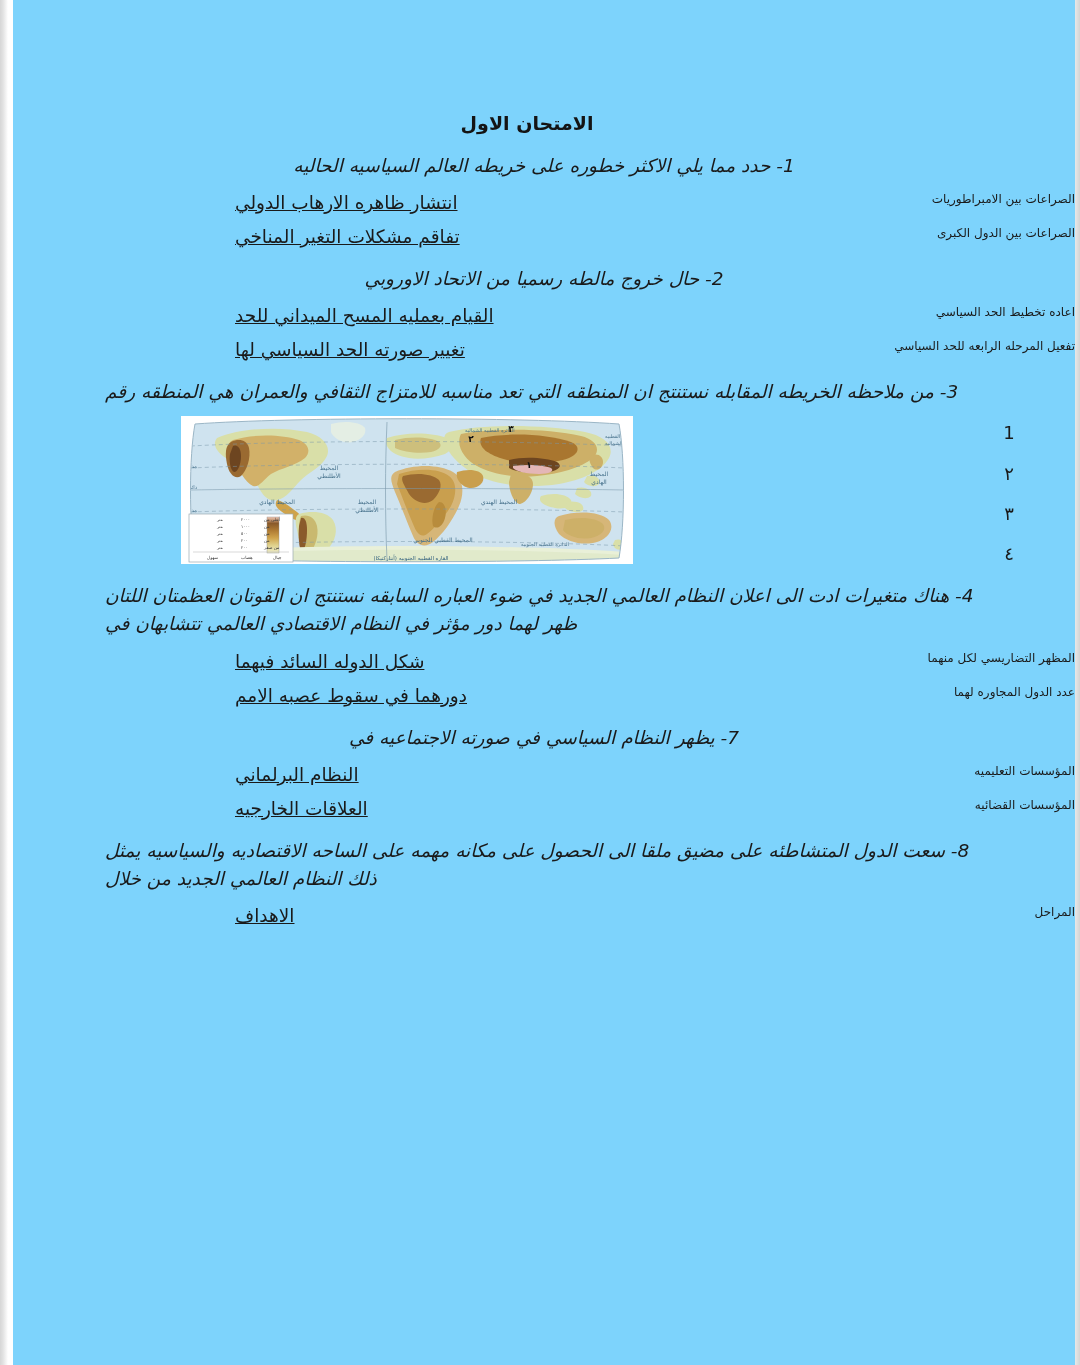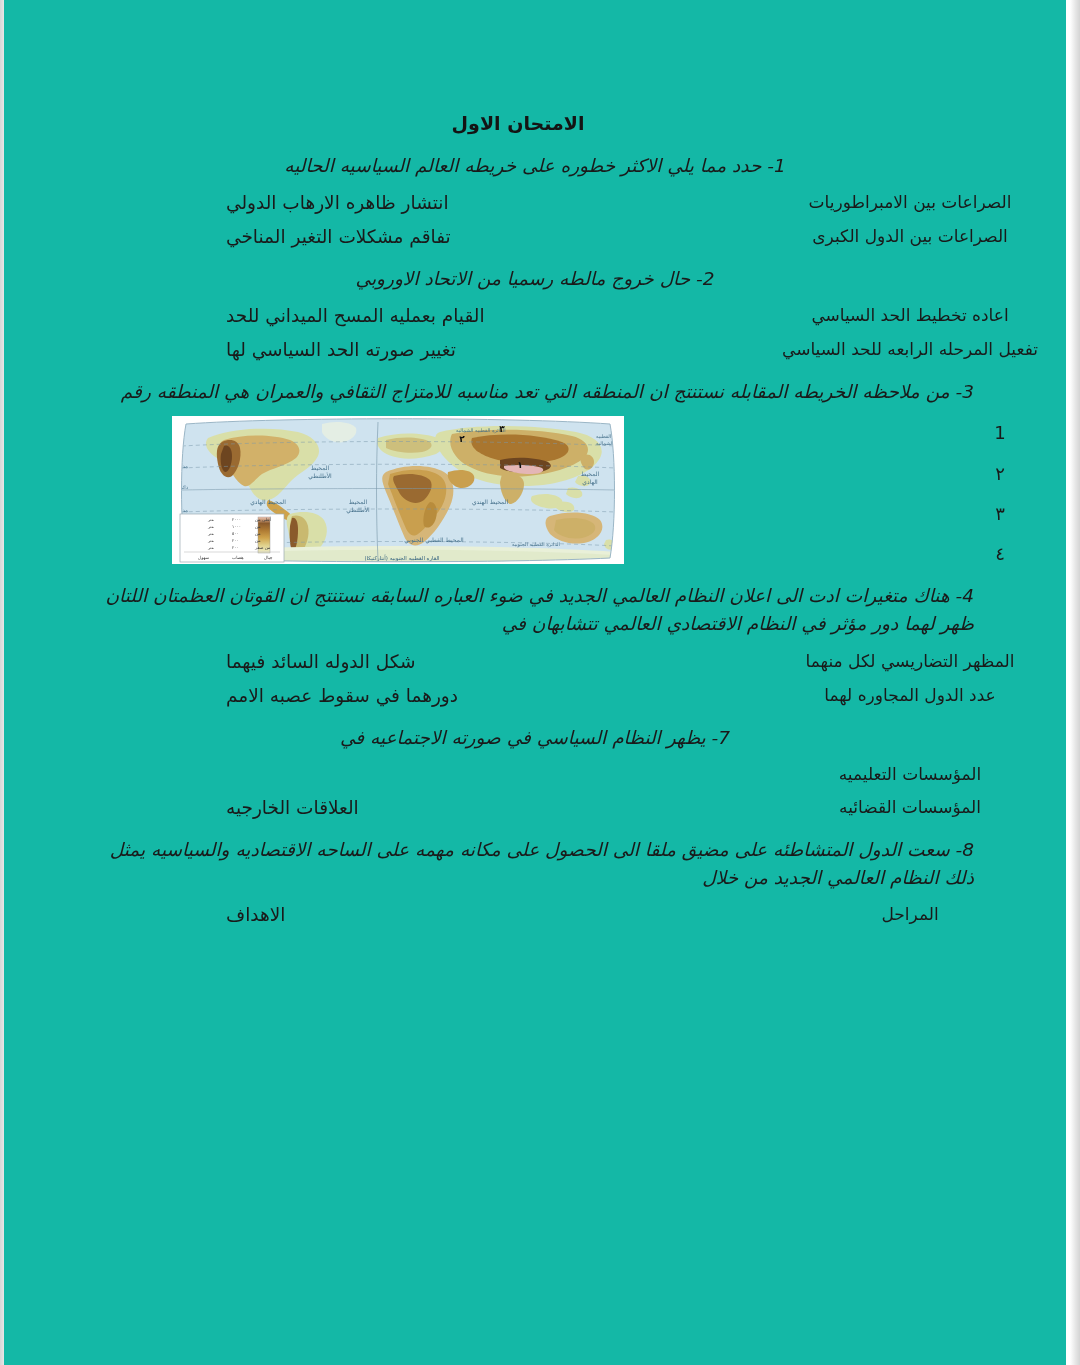--- a/index.html
+++ b/index.html
@@ -22,24 +22,24 @@
     background: linear-gradient(to left, #ffffff 0%, #e3e3e3 60%, #d6d6d6 100%);
   }
   .page-edge-right {
     position: absolute;
     right: 0; top: 0;
     width: 10px; height: 100%;
     background: linear-gradient(to right, #ffffff 0%, #e6e6e6 55%, #d4d4d4 100%);
   }
   .sheet {
     position: absolute;
-    left: 4px; top: 0;
+    left: 13px; top: 0;
     width: 1062px;
     height: 1365px;
-    background: #14b8a6;
+    background: #7dd3fc;
   }
   .content {
     position: absolute;
     left: 0;
     top: 0;
     width: 1062px;
     padding: 0;
   }
   .exam-title {
     text-align: center;
@@ -57,48 +57,49 @@
     text-align: center;
     font-size: 18.5px;
     line-height: 1.52;
     color: #1a1a1a;
     padding: 0 106px 0 106px;
     direction: rtl;
     font-style: italic;
   }
   .qtext.wide {
     padding: 0 92px 0 92px;
-    text-align: right;
+    text-align: left;
   }
   .options {
     margin-top: 12px;
     direction: rtl;
   }
   .opt-row {
     display: flex;
     justify-content: flex-start;
     margin-bottom: 13px;
   }
   .opt-a {
     width: 420px;
-    text-align: center;
-    font-size: 17px;
+    text-align: right;
+    font-size: 12px;
     color: #1a1a1a;
     padding-left: 108px;
     box-sizing: border-box;
     direction: rtl;
   }
   .opt-b {
     width: 420px;
     text-align: left;
     font-size: 18.5px;
     color: #1a1a1a;
     padding-left: 0px;
     box-sizing: border-box;
     direction: rtl;
+    text-decoration: underline;
   }
   
   .q3-body {
     display: flex;
     flex-direction: row;
     align-items: flex-start;
     margin-top: 10px;
     direction: rtl;
   }
   .q3-nums {
@@ -358,20 +359,21 @@
       </div>
     </div>
 
 
 
     <div class="qblock">
       <div class="qtext">7- يظهر النظام السياسي في صورته الاجتماعيه في</div>
       <div class="options">
         <div class="opt-row">
           <div class="opt-a">المؤسسات التعليميه</div>
+          <div class="opt-b">النظام البرلماني</div>
         </div>
         <div class="opt-row">
           <div class="opt-a">المؤسسات القضائيه</div>
           <div class="opt-b">العلاقات الخارجيه</div>
         </div>
       </div>
     </div>
 
     <div class="qblock">
       <div class="qtext wide">8- سعت الدول المتشاطئه على مضيق ملقا الى الحصول على مكانه مهمه على الساحه الاقتصاديه والسياسيه يمثل ذلك النظام العالمي الجديد من خلال</div>

